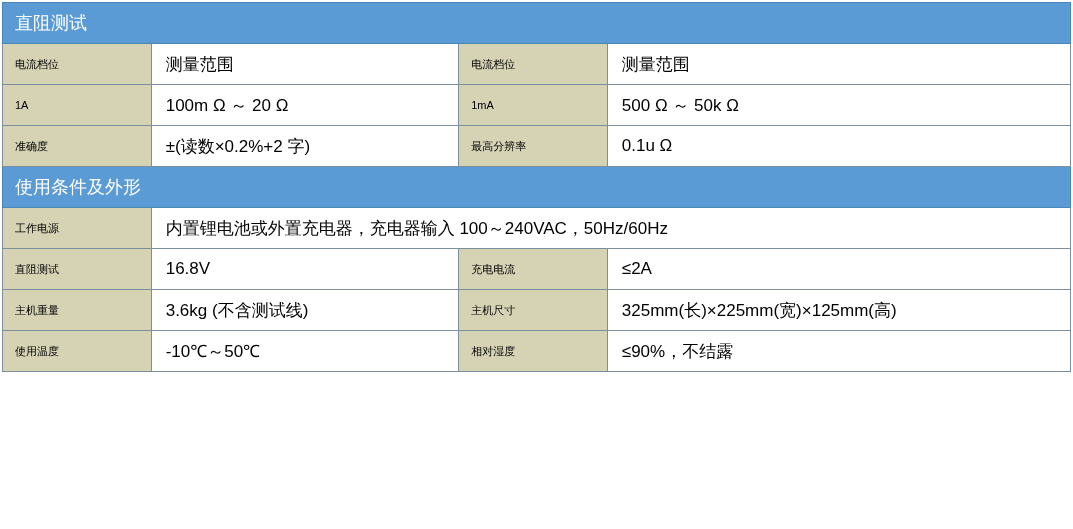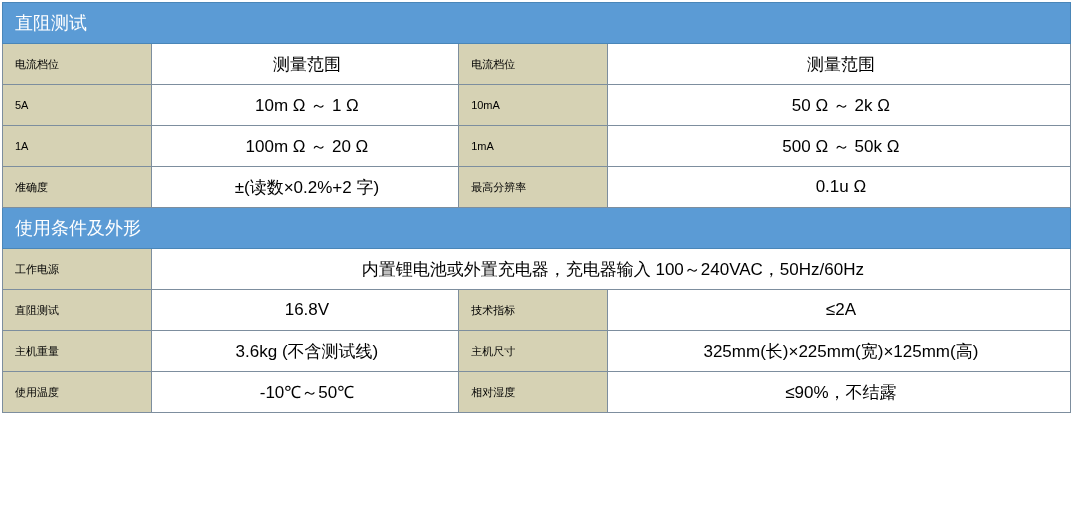--- a/index.html
+++ b/index.html
@@ -40,21 +40,20 @@
   }
   
   td.label {
     background: #d6d2b4;
     font-size: 11px;
     padding-left: 12px;
   }
   td.value {
     background: #ffffff;
     padding-left: 14px;
-    text-align: center;
   }
   .col-l { width: 148px; }
   .col-v1 { width: 306px; }
   .col-l2 { width: 148px; }
   .col-v2 { width: 461px; }
 </style>
 </head>
 <body>
 
 <table class="spec-table">
@@ -68,26 +67,20 @@
     <tr>
       <td class="section" colspan="4">直阻测试</td>
     </tr>
     <tr>
       <td class="label">电流档位</td>
       <td class="value">测量范围</td>
       <td class="label">电流档位</td>
       <td class="value">测量范围</td>
     </tr>
     <tr>
-      <td class="label">5A</td>
-      <td class="value">10m Ω      ～      1 Ω</td>
-      <td class="label">10mA</td>
-      <td class="value">50 Ω    ～    2k Ω</td>
-    </tr>
-    <tr>
       <td class="label">1A</td>
       <td class="value">100m Ω      ～    20 Ω</td>
       <td class="label">1mA</td>
       <td class="value">500 Ω    ～    50k Ω</td>
     </tr>
 
     <tr>
       <td class="label">准确度</td>
       <td class="value">±(读数×0.2%+2 字)</td>
       <td class="label">最高分辨率</td>
@@ -97,21 +90,21 @@
     <tr>
       <td class="section" colspan="4">使用条件及外形</td>
     </tr>
     <tr>
       <td class="label">工作电源</td>
       <td class="value" colspan="3">内置锂电池或外置充电器，充电器输入 100～240VAC，50Hz/60Hz</td>
     </tr>
     <tr>
       <td class="label">直阻测试</td>
       <td class="value">16.8V</td>
-      <td class="label">技术指标</td>
+      <td class="label">充电电流</td>
       <td class="value">≤2A</td>
     </tr>
     <tr>
       <td class="label">主机重量</td>
       <td class="value">3.6kg (不含测试线)</td>
       <td class="label">主机尺寸</td>
       <td class="value">325mm(长)×225mm(宽)×125mm(高)</td>
     </tr>
     <tr>
       <td class="label">使用温度</td>

